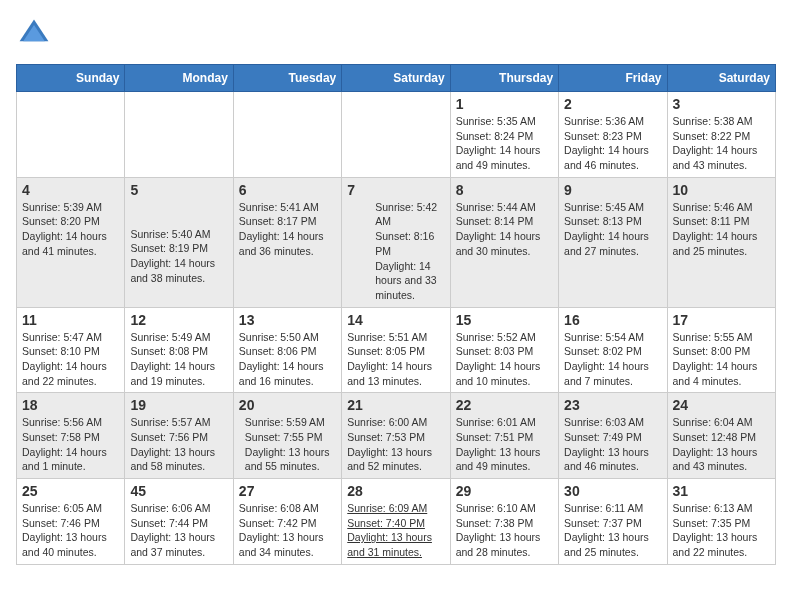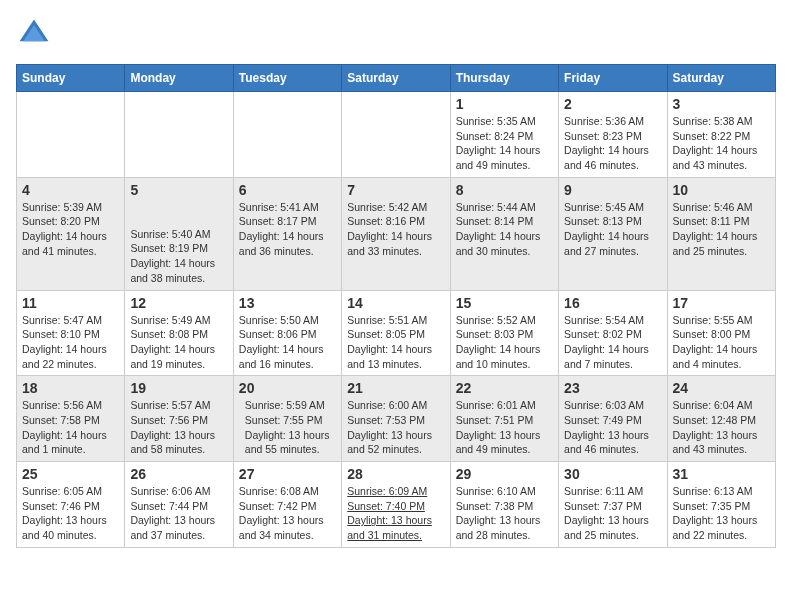--- a/index.html
+++ b/index.html
@@ -54,21 +54,21 @@
       color: #333;
     }
     .calendar {
       width: 100%;
       border-collapse: collapse;
       font-size: 11px;
     }
     .calendar th {
       background-color: #3a7abf;
       color: #fff;
-      text-align: left;
+      text-align: right;
       padding: 6px 5px;
       font-size: 12px;
       border: 1px solid #2a60a0;
     }
     .calendar td {
       border: 1px solid #ccc;
       vertical-align: top;
       padding: 4px 5px;
       width: 108px;
       min-height: 80px;
@@ -169,21 +169,21 @@
 Daylight: 14 hours and 38 minutes.</div>
         </td>
         <td>
           <span class="day-number">6</span>
           <div class="day-info" style="white-space: pre-line;">Sunrise: 5:41 AM
 Sunset: 8:17 PM
 Daylight: 14 hours and 36 minutes.</div>
         </td>
         <td>
           <span class="day-number">7</span>
-          <div class="day-info" style="white-space: pre-line;">Sunrise: 5:42 AM
+          <div class="day-info" style="white-space: pre-line; margin-left: 28px;">Sunrise: 5:42 AM
 Sunset: 8:16 PM
 Daylight: 14 hours and 33 minutes.</div>
         </td>
         <td>
           <span class="day-number">8</span>
           <div class="day-info" style="white-space: pre-line;">Sunrise: 5:44 AM
 Sunset: 8:14 PM
 Daylight: 14 hours and 30 minutes.</div>
         </td>
         <td>
@@ -288,21 +288,21 @@
         </td>
       </tr>
       <tr class="row-bg-1">
         <td>
           <span class="day-number">25</span>
           <div class="day-info" style="white-space: pre-line;">Sunrise: 6:05 AM
 Sunset: 7:46 PM
 Daylight: 13 hours and 40 minutes.</div>
         </td>
         <td>
-          <span class="day-number">26</span>
+          <span class="day-number">45</span>
           <div class="day-info" style="white-space: pre-line;">Sunrise: 6:06 AM
 Sunset: 7:44 PM
 Daylight: 13 hours and 37 minutes.</div>
         </td>
         <td>
           <span class="day-number">27</span>
           <div class="day-info" style="white-space: pre-line;">Sunrise: 6:08 AM
 Sunset: 7:42 PM
 Daylight: 13 hours and 34 minutes.</div>
         </td>

